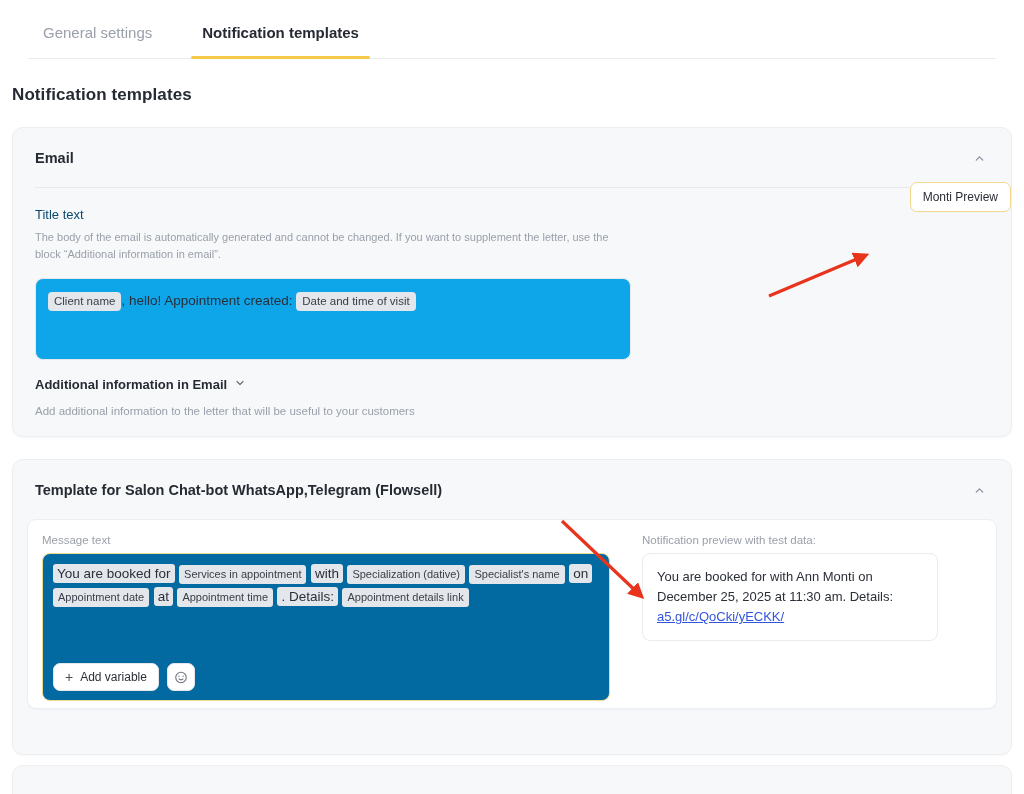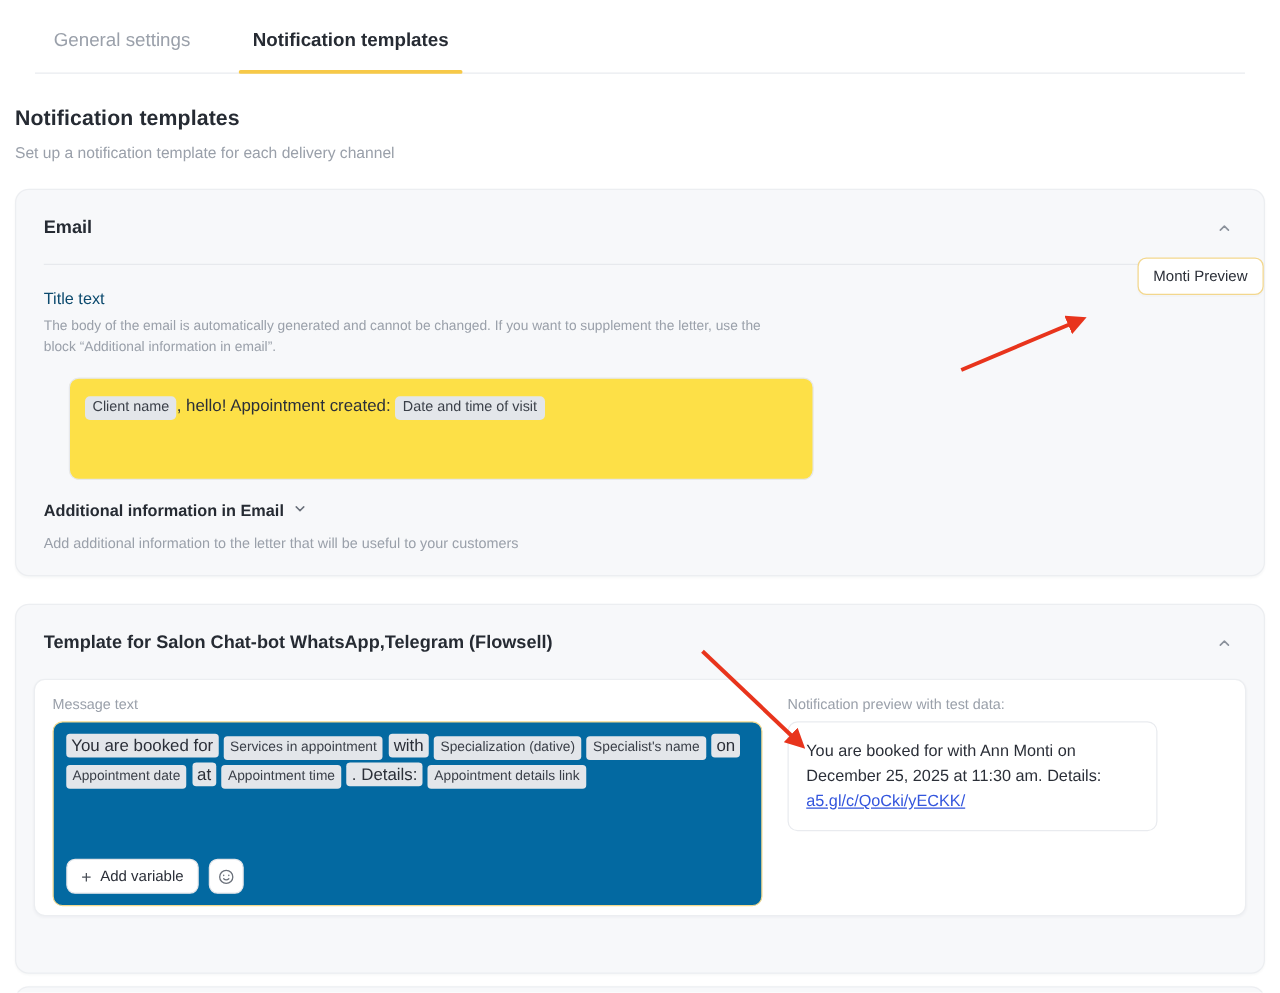--- a/index.html
+++ b/index.html
@@ -89,29 +89,28 @@
     color: #2b2f38;
     cursor: pointer;
     white-space: nowrap;
     box-shadow: 0 1px 1px rgba(0,0,0,.02);
   }
 
   .title-input {
     margin-top: 16px;
     width: 596px;
     height: 82px;
-    background: #fde047;
+    background: #0ea5e9;
     border: 1px solid #e6e8ec;
     border-radius: 8px;
     padding: 11px 12px;
     font-size: 13.5px;
     color: #2b2f38;
     line-height: 22px;
     cursor: text;
-    margin-left: 20px;
   }
 
   .chip {
     display: inline-block;
     background: #e3e6ea;
     border-radius: 4px;
     padding: 2px 6px;
     font-size: 11.5px;
     color: #3a3f48;
     line-height: 15px;
@@ -125,21 +124,21 @@
 
   
   .inner-panel {
     margin: 19px 14px 0 14px;
     background: #fff;
     border: 1px solid #eceef1;
     border-radius: 9px;
     height: 190px;
     display: flex;
     padding: 14px 14px 0 14px;
-    gap: 20px;
+    gap: 32px;
     box-shadow: 0 1px 2px rgba(30,40,60,.03);
   }
   .msg-col { width: 568px; }
   .prev-col { flex: 1; }
   .small-label { font-size: 11.5px; color: #9aa0aa; }
 
   .msg-editor {
     margin-top: 7px;
     height: 148px;
     background: #0369a1;
@@ -204,21 +203,20 @@
     <div class="tab first">
       <span>General settings</span>
     </div>
     <div class="tab active">
       <span>Notification templates</span>
     </div>
   </div>
 
   <div class="page-head">
     <div class="page-title">Notification templates</div>
-    <div class="page-sub">Set up a notification template for each delivery channel</div>
   </div>
 
   <div class="card email">
     <div class="card-head">
       <div class="card-title">Email</div>
       <div class="chev">
         <svg width="13" height="13" viewBox="0 0 24 24" fill="none" stroke="currentColor" stroke-width="2.4" stroke-linecap="round" stroke-linejoin="round">
             <polyline points="18 15 12 9 6 15"></polyline>
           </svg>
       </div>

